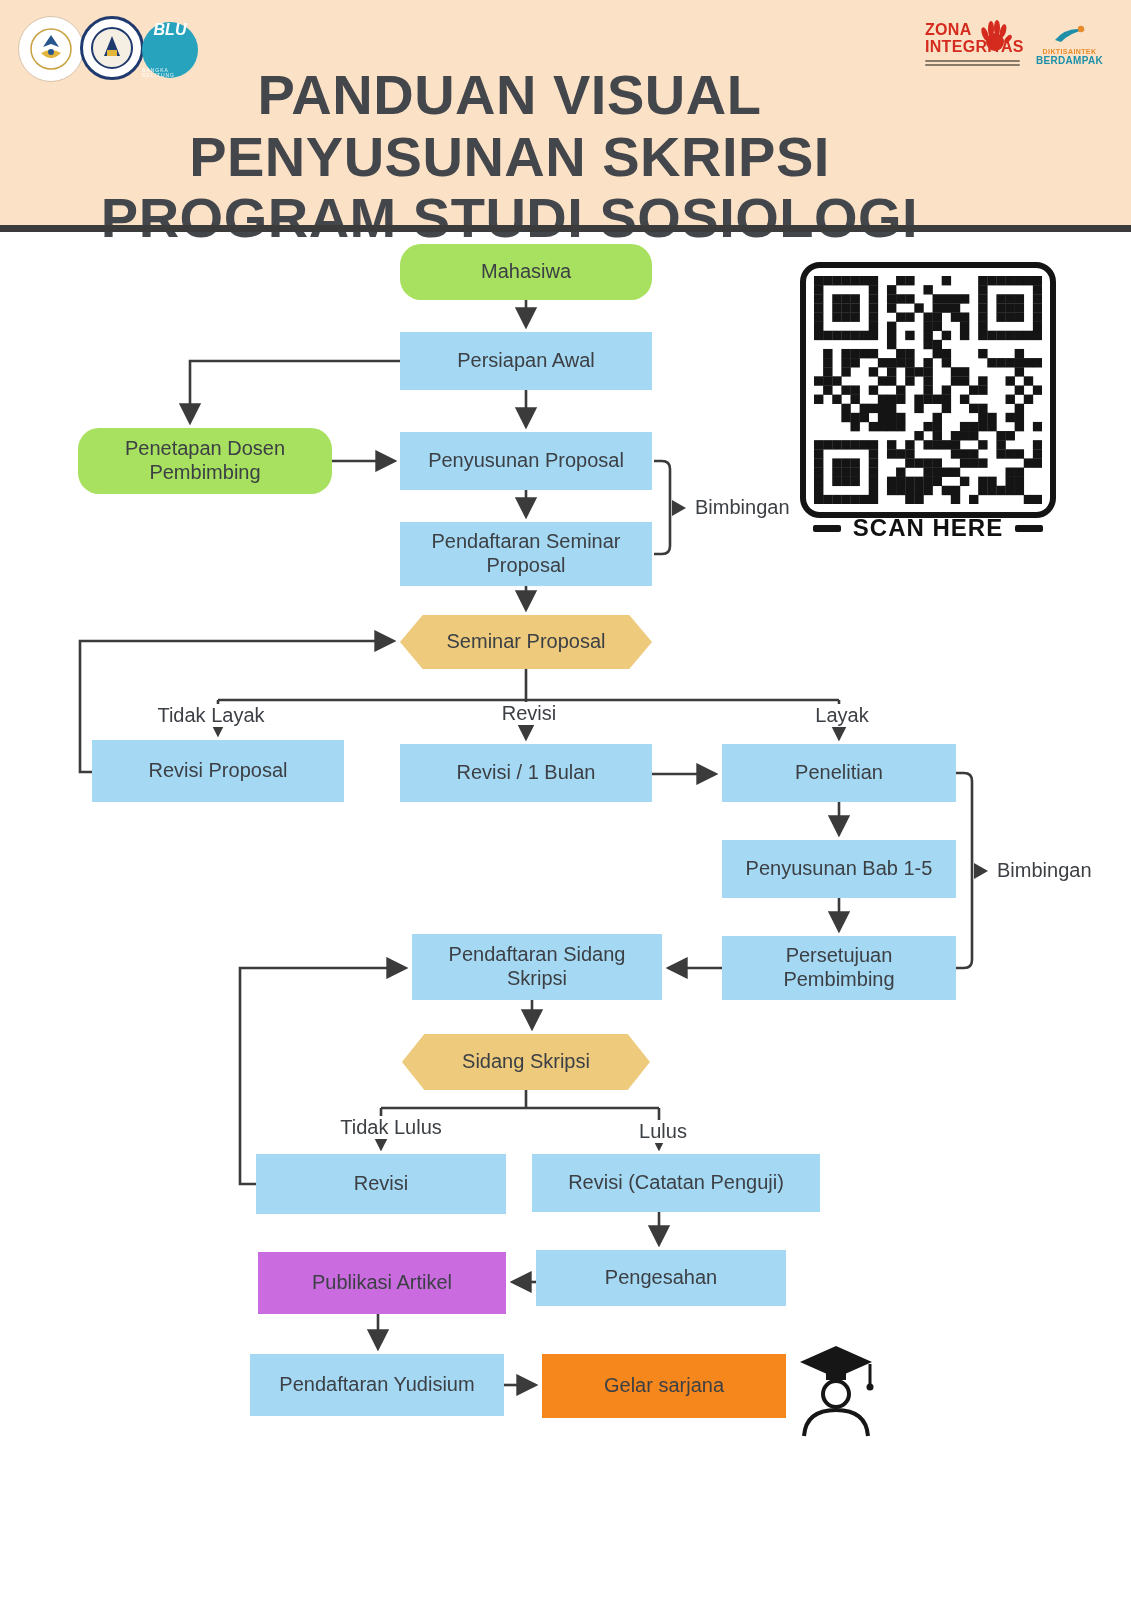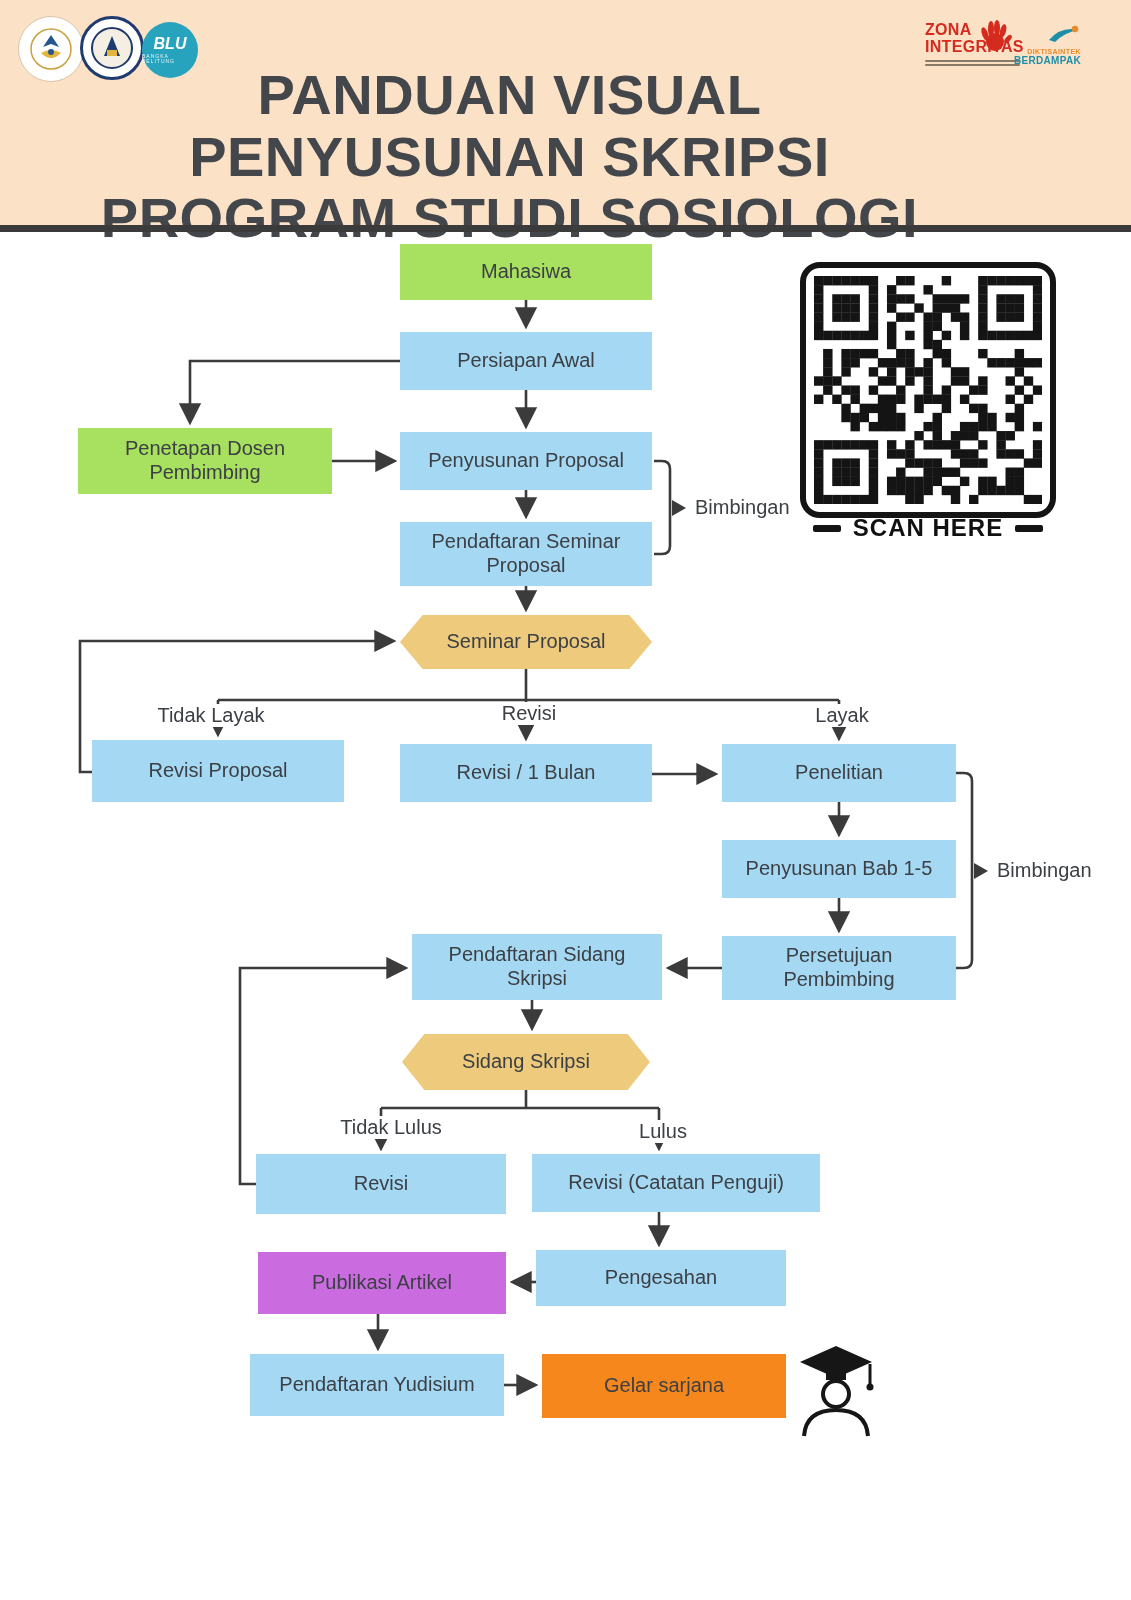--- a/index.html
+++ b/index.html
@@ -7,34 +7,34 @@
         font-family:"Liberation Sans", sans-serif;color:var(--text);}
   
   .header{position:absolute;left:0;top:0;width:1131px;height:225px;background:var(--peach);}
   .header-divider{position:absolute;left:0;top:225px;width:1131px;height:7px;background:var(--line);}
   .title{position:absolute;left:0;top:64px;width:1019px;text-align:center;
          font-size:56px;font-weight:800;letter-spacing:.5px;line-height:1.1;color:#43464a;}
   .logo-circle{position:absolute;border-radius:50%;display:flex;align-items:center;justify-content:center;}
   .logo1{left:18px;top:16px;width:64px;height:64px;background:#ffffff;border:1px solid #d9c4ab;}
   .logo2{left:80px;top:16px;width:64px;height:64px;background:#ffffff;border:3px solid #1f3a6e;box-sizing:border-box;}
   .logo3{left:142px;top:22px;width:56px;height:56px;background:#27a3bd;color:#fff;
-         font-weight:800;font-style:italic;font-size:16px;flex-direction:column;line-height:1;}
+         font-weight:800;font-style:italic;font-size:16px;flex-direction:column;line-height:1;justify-content:space-between;}
   .logo3 .sub{font-size:5px;font-weight:400;font-style:normal;letter-spacing:1px;margin-top:2px;opacity:.9;}
   .zona{position:absolute;left:925px;top:22px;width:95px;}
   .zona .t{color:#d42b1e;font-weight:800;font-size:16px;line-height:1.05;letter-spacing:.3px;}
   .zona .bars{margin-top:4px;}
   .zona .bars div{height:2px;background:#8a7a68;margin-top:2px;border-radius:1px;}
   .zona-hand{position:absolute;left:978px;top:20px;}
-  .berdampak{position:absolute;left:986px;top:24px;width:95px;text-align:right;}
+  .berdampak{position:absolute;left:1022px;top:24px;width:95px;text-align:center;}
   .berdampak .w1{color:#e98a2b;font-size:7px;font-weight:700;letter-spacing:.4px;}
   .berdampak .w2{color:#1d8fa8;font-size:10px;font-weight:800;letter-spacing:.3px;}
   
   .node{position:absolute;display:flex;align-items:center;justify-content:center;text-align:center;
         font-size:20px;line-height:1.18;color:var(--text);padding:2px 10px;box-sizing:border-box;}
-  .green{background:var(--green);}
+  .green{background:var(--green);border-radius:21px;}
   .blue{background:var(--blue);}
   .tan{background:var(--tan);clip-path:polygon(0 50%,9% 0,91% 0,100% 50%,91% 100%,9% 100%);}
   .purple{background:var(--purple);}
   .orange{background:var(--orange);}
   .edge-label{position:absolute;font-size:20px;color:var(--text);text-align:center;background:#ffffff;padding:0 3px;}
   .arrow-layer{position:absolute;left:0;top:0;width:1131px;height:1600px;pointer-events:none;}
   
   .qr-box{position:absolute;left:800px;top:262px;width:256px;height:256px;box-sizing:border-box;
           border:6px solid #141414;border-radius:20px;background:#fff;padding:8px;}
   .scan-row{position:absolute;left:800px;top:514px;width:256px;display:flex;align-items:center;justify-content:center;gap:12px;}

